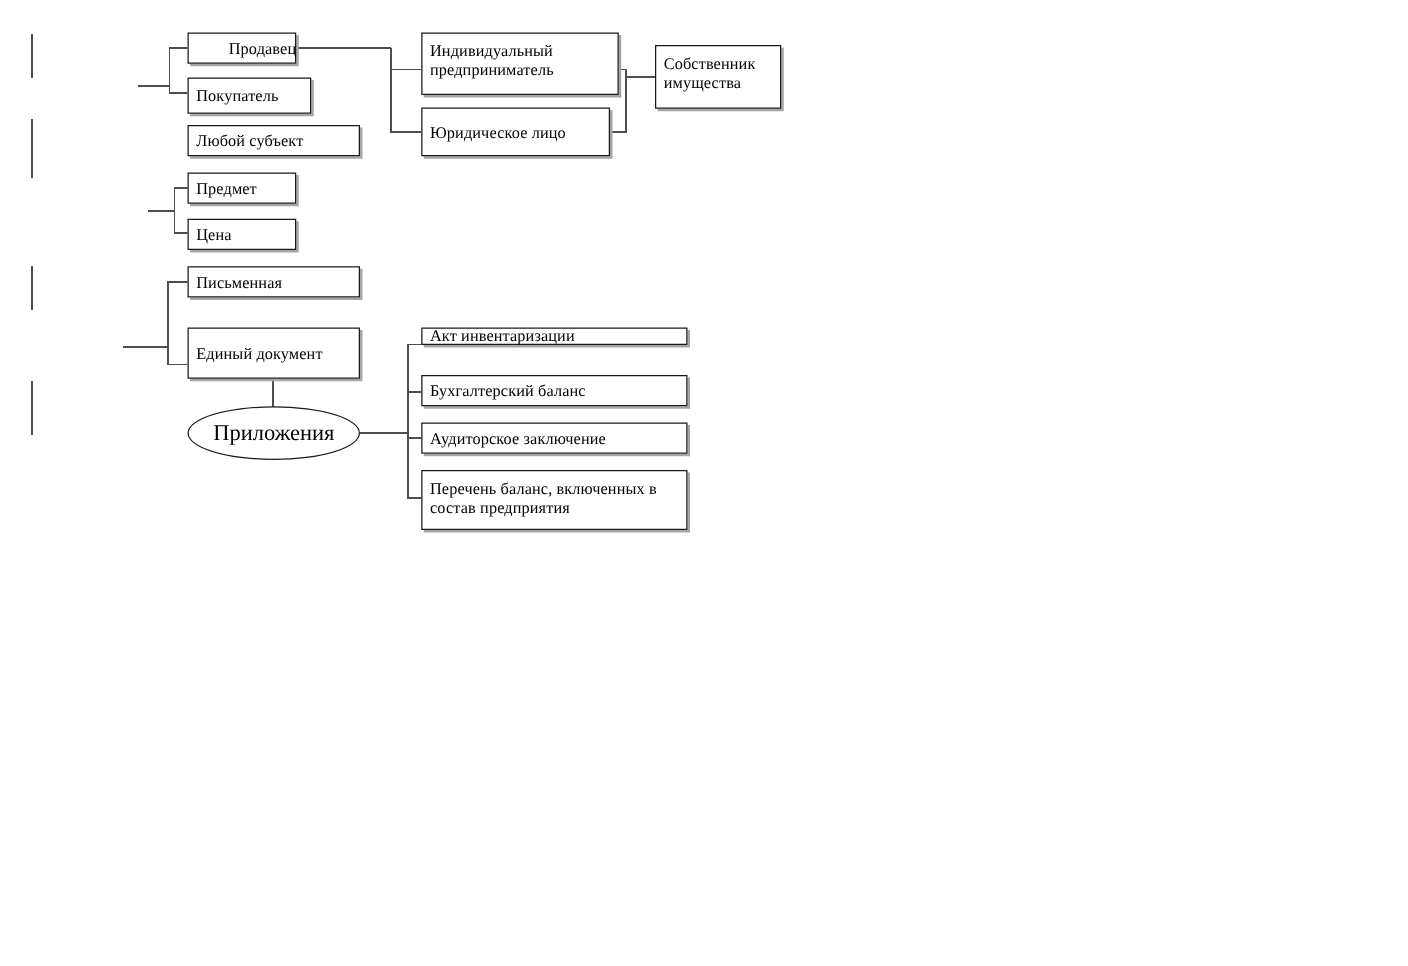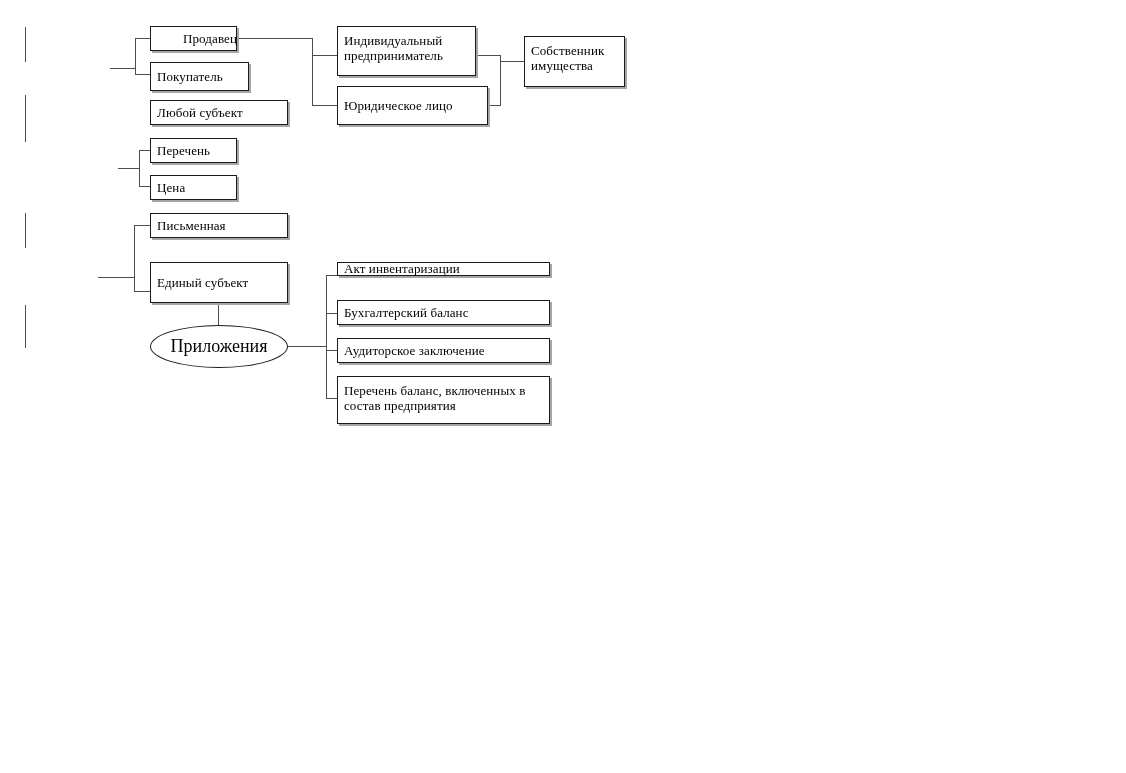--- a/index.html
+++ b/index.html
@@ -115,46 +115,46 @@
   </div>
 
   <div class="node" style="left:150px; top:62px; width:99px; height:29px;">
     <span class="node-label">Покупатель</span>
   </div>
 
   <div class="node" style="left:150px; top:100px; width:138px; height:25px;">
     <span class="node-label">Любой субъект</span>
   </div>
 
-  <div class="node top-align" style="left:337px; top:26px; width:139px; height:50px;">
+  <div class="node top-align" style="left:337px; top:26px; width:158px; height:50px;">
     <span class="node-label">Индивидуальный предприниматель</span>
   </div>
 
   <div class="node" style="left:337px; top:86px; width:151px; height:39px;">
     <span class="node-label">Юридическое лицо</span>
   </div>
 
   <div class="node top-align" style="left:524px; top:36px; width:101px; height:51px;">
     <span class="node-label">Собственник имущества</span>
   </div>
 
   <div class="node" style="left:150px; top:138px; width:87px; height:25px;">
-    <span class="node-label">Перечень</span>
+    <span class="node-label">Предмет</span>
   </div>
 
   <div class="node" style="left:150px; top:175px; width:87px; height:25px;">
     <span class="node-label">Цена</span>
   </div>
 
   <div class="node" style="left:150px; top:213px; width:138px; height:25px;">
     <span class="node-label">Письменная</span>
   </div>
 
   <div class="node" style="left:150px; top:262px; width:138px; height:41px;">
-    <span class="node-label">Единый субъект</span>
+    <span class="node-label">Единый документ</span>
   </div>
 
   <div class="ellipse-node" style="left:150px; top:325px; width:138px; height:43px;">
     <span class="node-label" style="text-align:center;">Приложения</span>
   </div>
 
   <div class="node" style="left:337px; top:262px; width:213px; height:14px;">
     <span class="node-label">Акт инвентаризации</span>
   </div>
 

